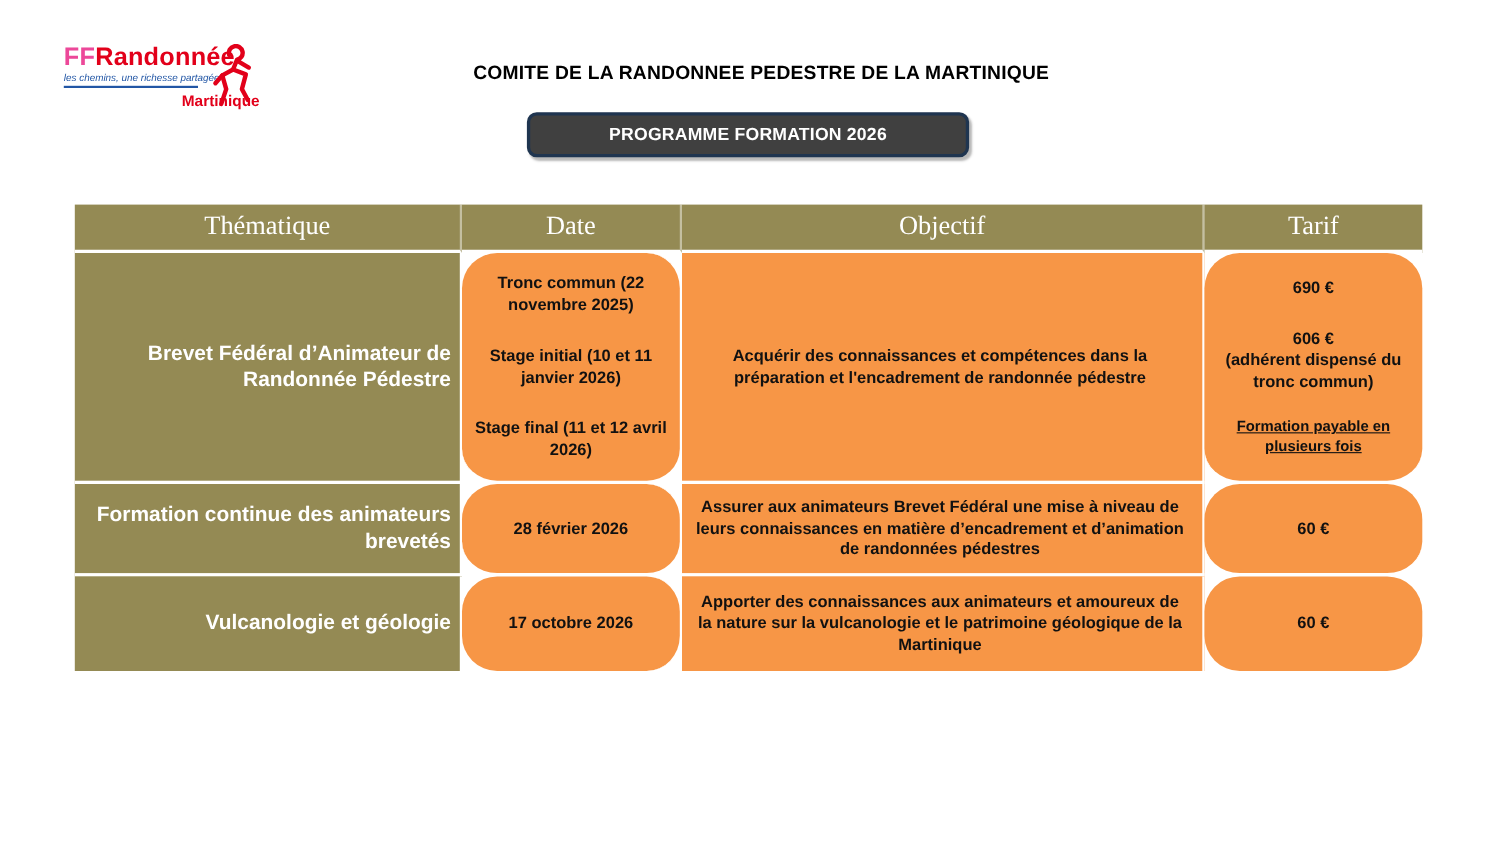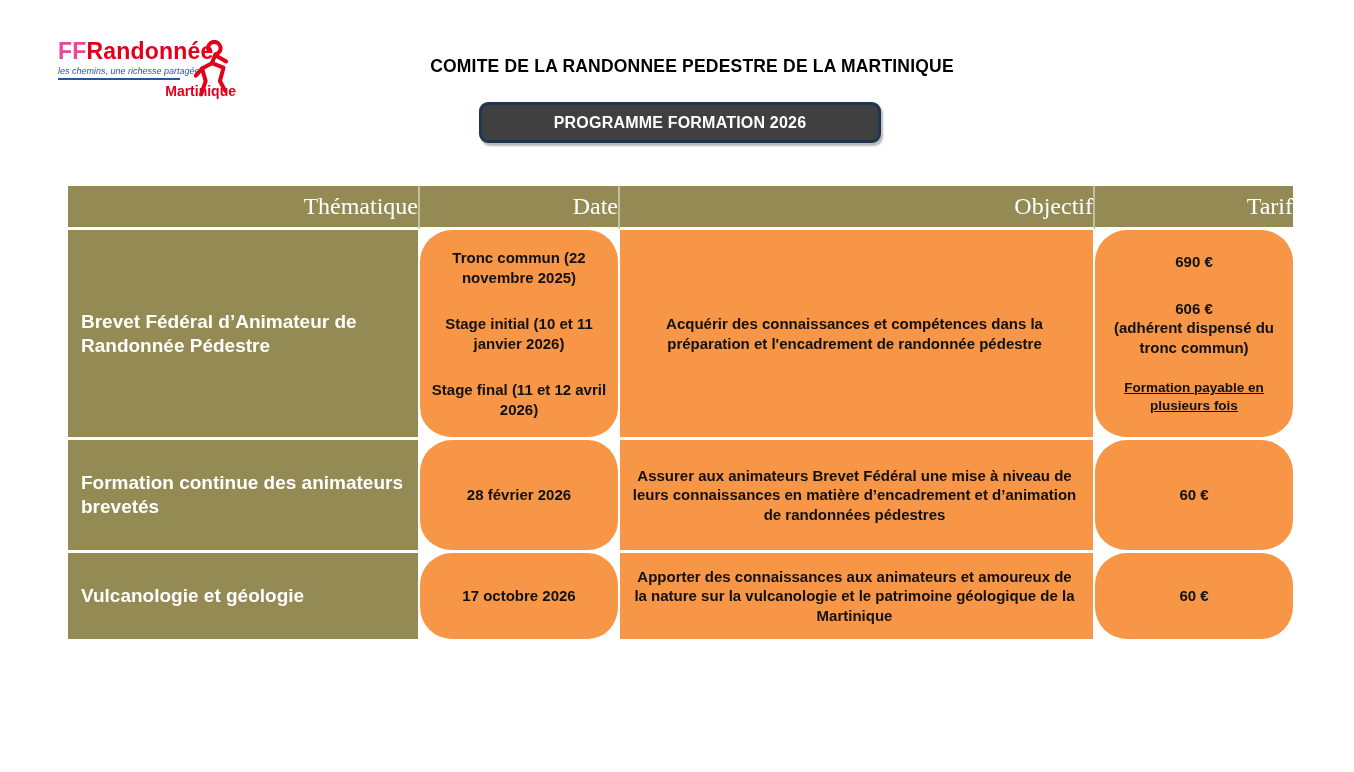--- a/index.html
+++ b/index.html
@@ -79,29 +79,29 @@
   .formation th:last-child, .formation td:last-child { border-right: none; }
   .formation tr:last-child td { border-bottom: none; }
 
   .formation th {
     height: 44px;
     background: #948a54;
     color: #ffffff;
     font-family: "Liberation Serif", serif;
     font-weight: normal;
     font-size: 24px;
-    text-align: right;
+    text-align: center;
     border-right-color: rgba(255,255,255,0.45);
   }
   .cell-thema {
     background: #948a54;
     color: #ffffff;
     font-weight: bold;
     font-size: 19px;
-    text-align: left;
+    text-align: right;
     padding-left: 13px;
     padding-right: 8px;
     line-height: 1.25;
   }
   .cell-orange {
     background: #f79646;
     color: #111111;
     font-weight: bold;
     font-size: 15px;
     line-height: 1.3;
@@ -171,21 +171,21 @@
         <div>690 €</div>
         <div class="gap-lg"></div>
         <div>606 €</div>
         <div>(adhérent dispensé du tronc commun)</div>
         <div class="gap-md"></div>
         <div class="tarif-footnote">Formation payable en plusieurs fois</div>
       </div>
     </td>
   </tr>
 
-  <tr style="height:113px">
+  <tr style="height:84px">
     <td class="cell-thema">Formation continue des animateurs brevetés</td>
     <td class="cell-orange cell-date">28 février 2026</td>
     <td class="cell-orange cell-obj">Assurer aux animateurs Brevet Fédéral une mise à niveau de leurs connaissances en matière d’encadrement et d’animation de randonnées pédestres</td>
     <td class="cell-orange cell-tarif">60 €</td>
   </tr>
 
   <tr style="height:86px">
     <td class="cell-thema">Vulcanologie et géologie</td>
     <td class="cell-orange cell-date">17 octobre 2026</td>
     <td class="cell-orange cell-obj">Apporter des connaissances aux animateurs et amoureux de la nature sur la vulcanologie et le patrimoine géologique de la Martinique</td>

